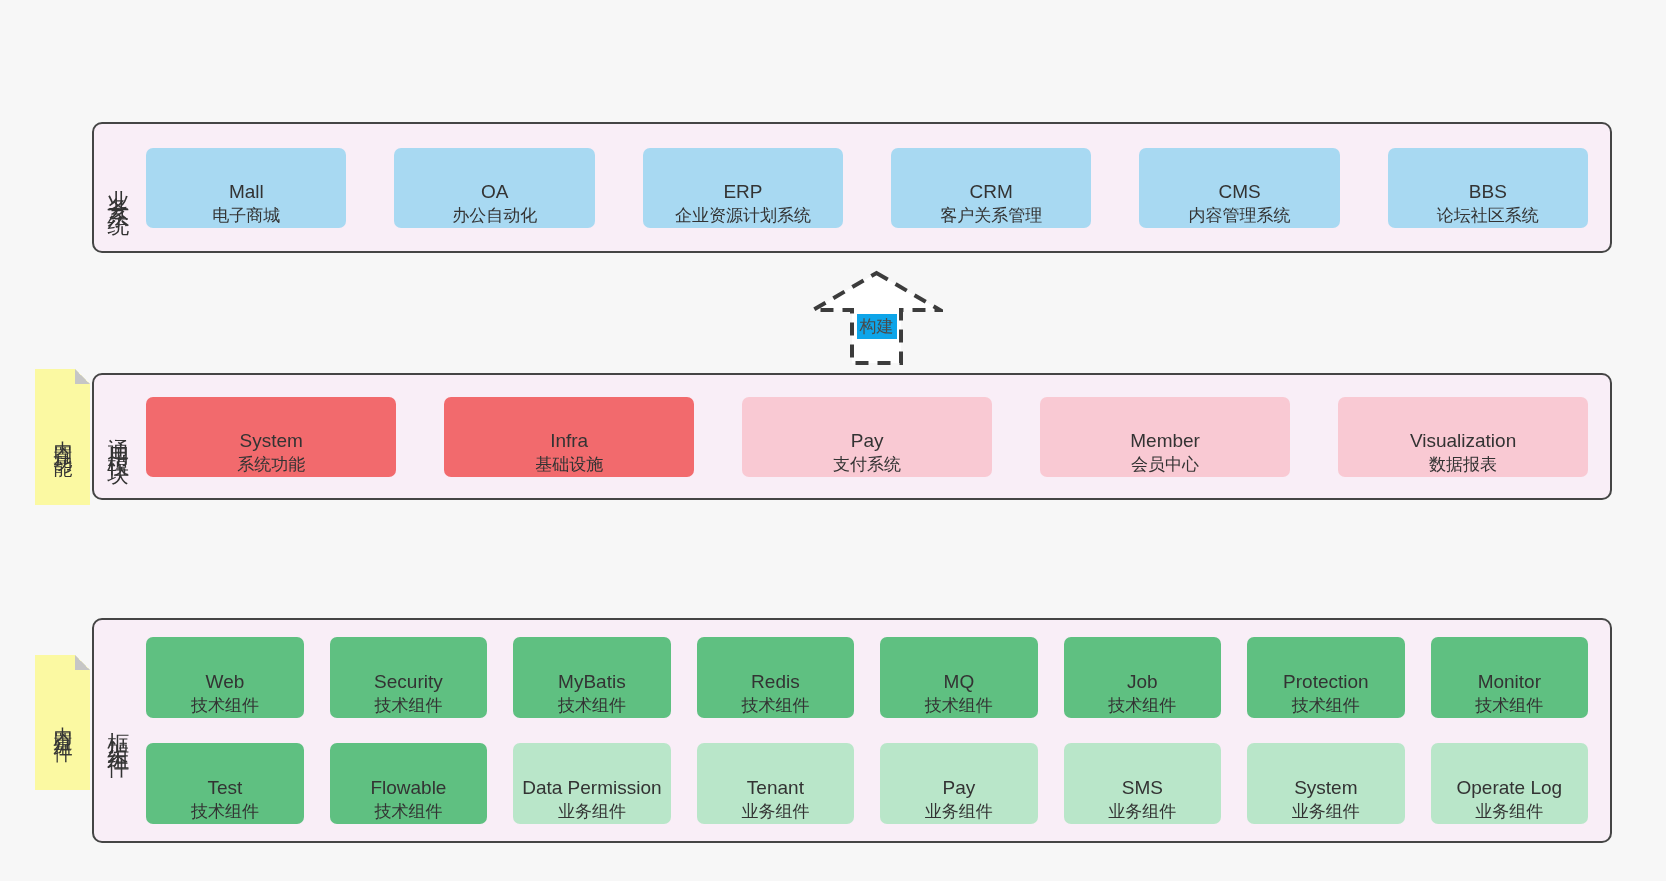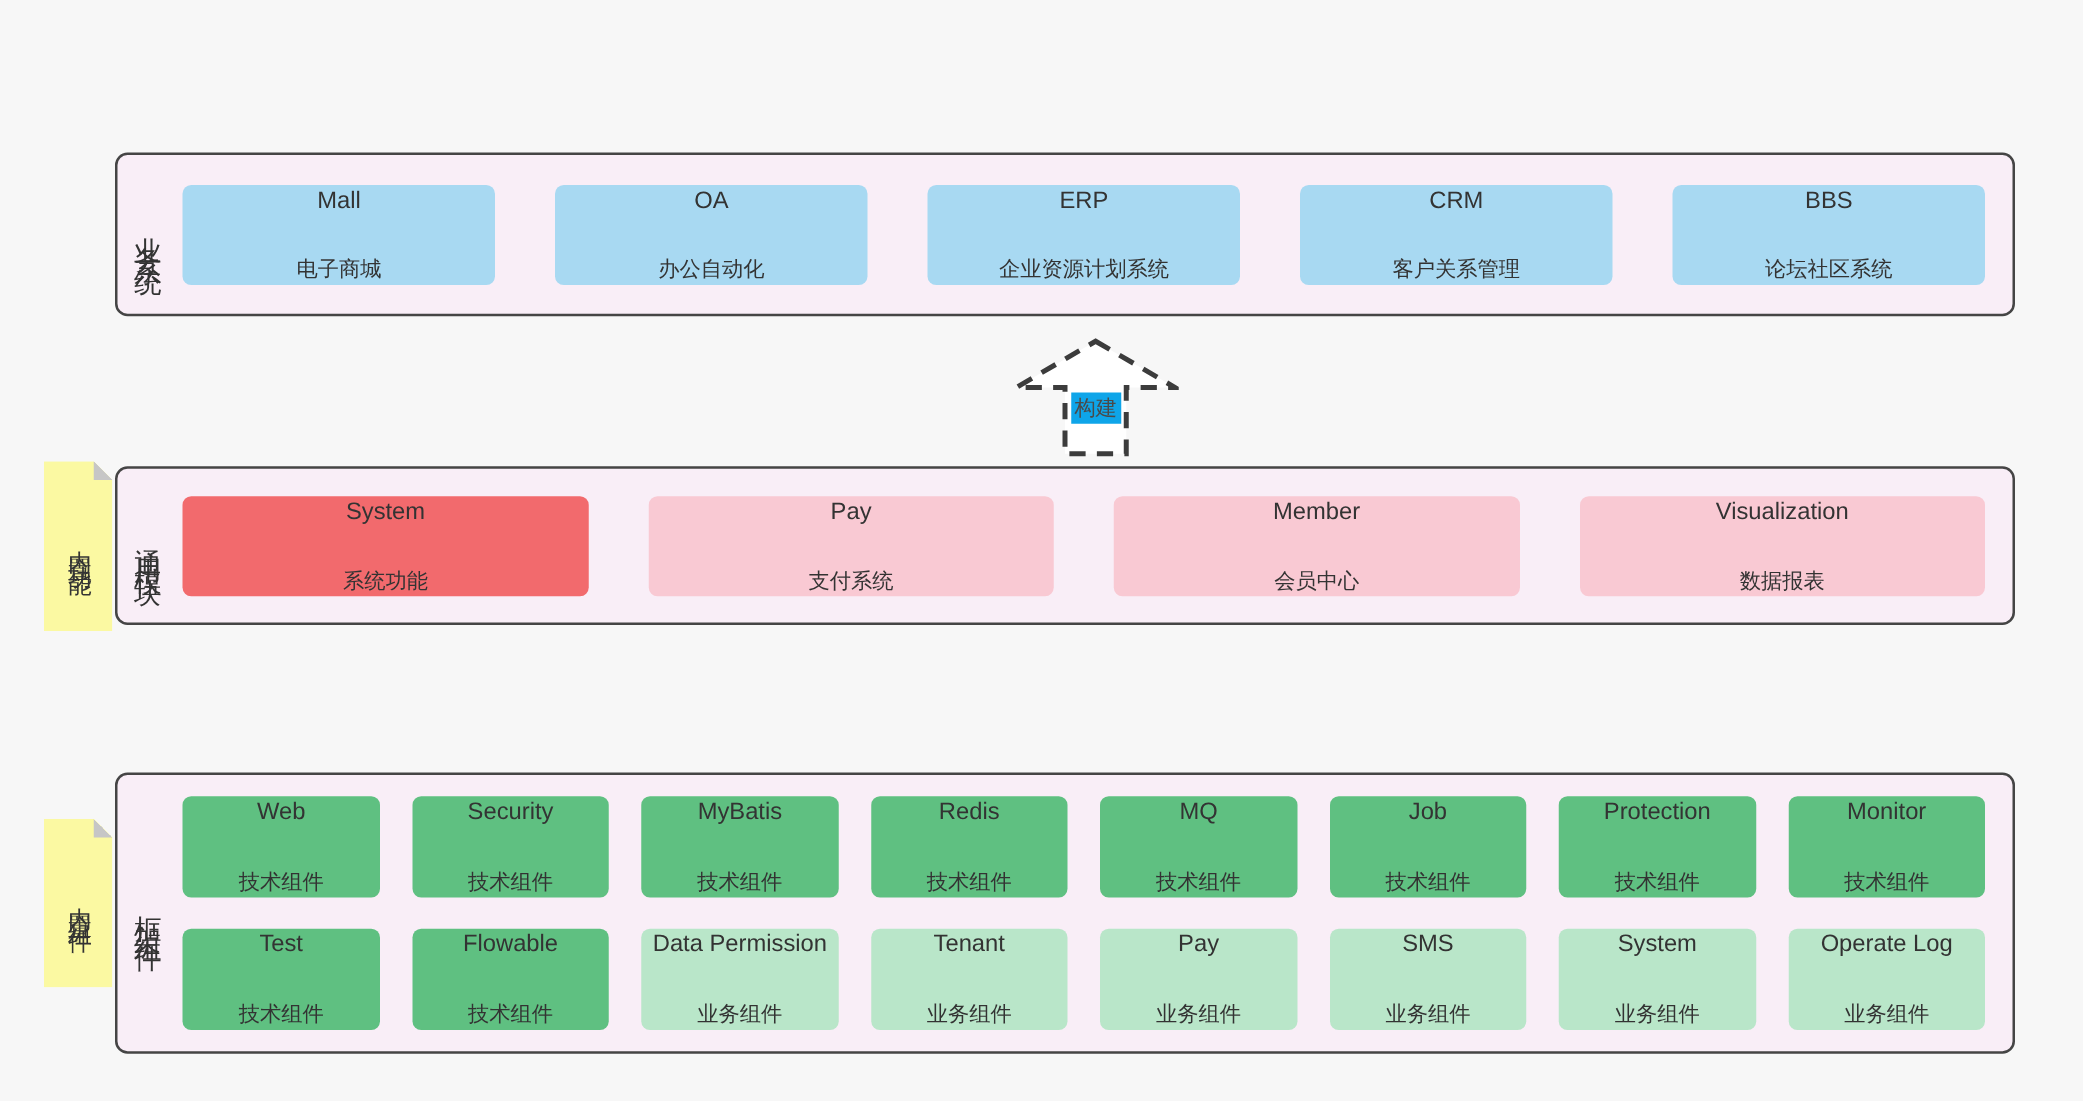--- a/index.html
+++ b/index.html
@@ -57,21 +57,21 @@
   }
   .box-row { display: flex; gap: 26px; }
 
   .box {
     flex: 1;
     height: 80px;
     border-radius: 7px;
     display: flex;
     flex-direction: column;
     align-items: center;
-    justify-content: space-between;
+    justify-content: flex-end;
     text-align: center;
     padding: 0 8px;
     line-height: 1.35;
   }
   .box-row .box { height: 81px; }
   .box-en { font-size: 19px; }
   .box-zh { font-size: 17px; }
 
   .box[data-variant="blue"]        { background: #a8d9f2; }
   .box[data-variant="red"]         { background: #f26a6d; }
@@ -156,39 +156,47 @@
       </div>
       <div class="box" data-variant="blue">
         <div class="box-en">ERP</div>
         <div class="box-zh">企业资源计划系统</div>
       </div>
       <div class="box" data-variant="blue">
         <div class="box-en">CRM</div>
         <div class="box-zh">客户关系管理</div>
       </div>
       <div class="box" data-variant="blue">
+        <div class="box-en">CMS</div>
+        <div class="box-zh">内容管理系统</div>
+      </div>
+      <div class="box" data-variant="blue">
         <div class="box-en">BBS</div>
         <div class="box-zh">论坛社区系统</div>
       </div>
     </div>
   </section>
 
   <div class="arrow" id="arrow-build">
     <svg viewBox="0 0 133 96">
       <polygon class="arrow-shape" points="66.5,3 130,40 91,40 91,93 42,93 42,40 3,40"></polygon>
     </svg>
     <span class="arrow-label">构建</span>
   </div>
 
   <section class="panel" id="panel-modules">
     <div class="panel-label">通用模块</div>
     <div class="boxes">
       <div class="box" data-variant="red">
         <div class="box-en">System</div>
         <div class="box-zh">系统功能</div>
+      </div>
+      <div class="box" data-variant="red">
+        <div class="box-en">Infra</div>
+        <div class="box-zh">基础设施</div>
       </div>
       <div class="box" data-variant="pink">
         <div class="box-en">Pay</div>
         <div class="box-zh">支付系统</div>
       </div>
       <div class="box" data-variant="pink">
         <div class="box-en">Member</div>
         <div class="box-zh">会员中心</div>
       </div>
       <div class="box" data-variant="pink">

